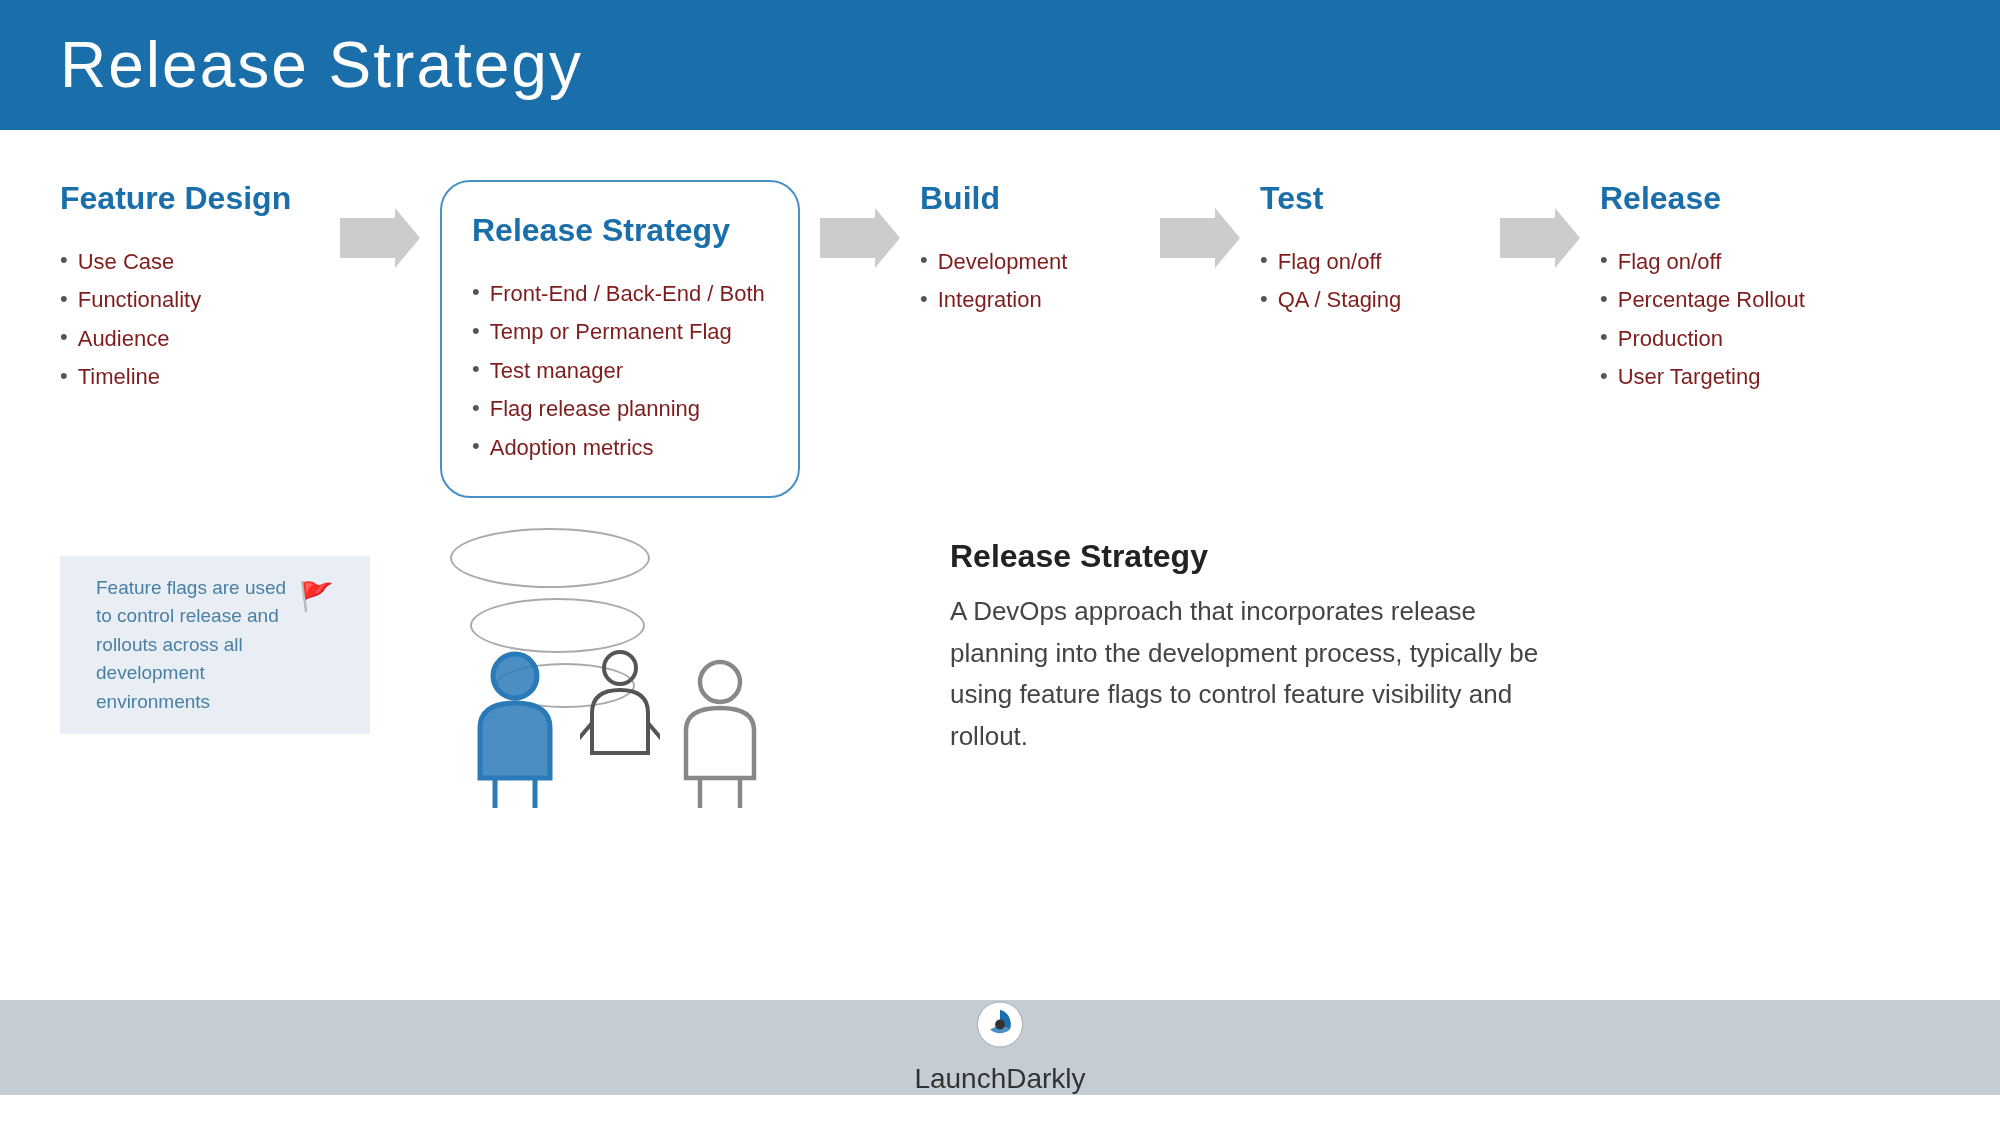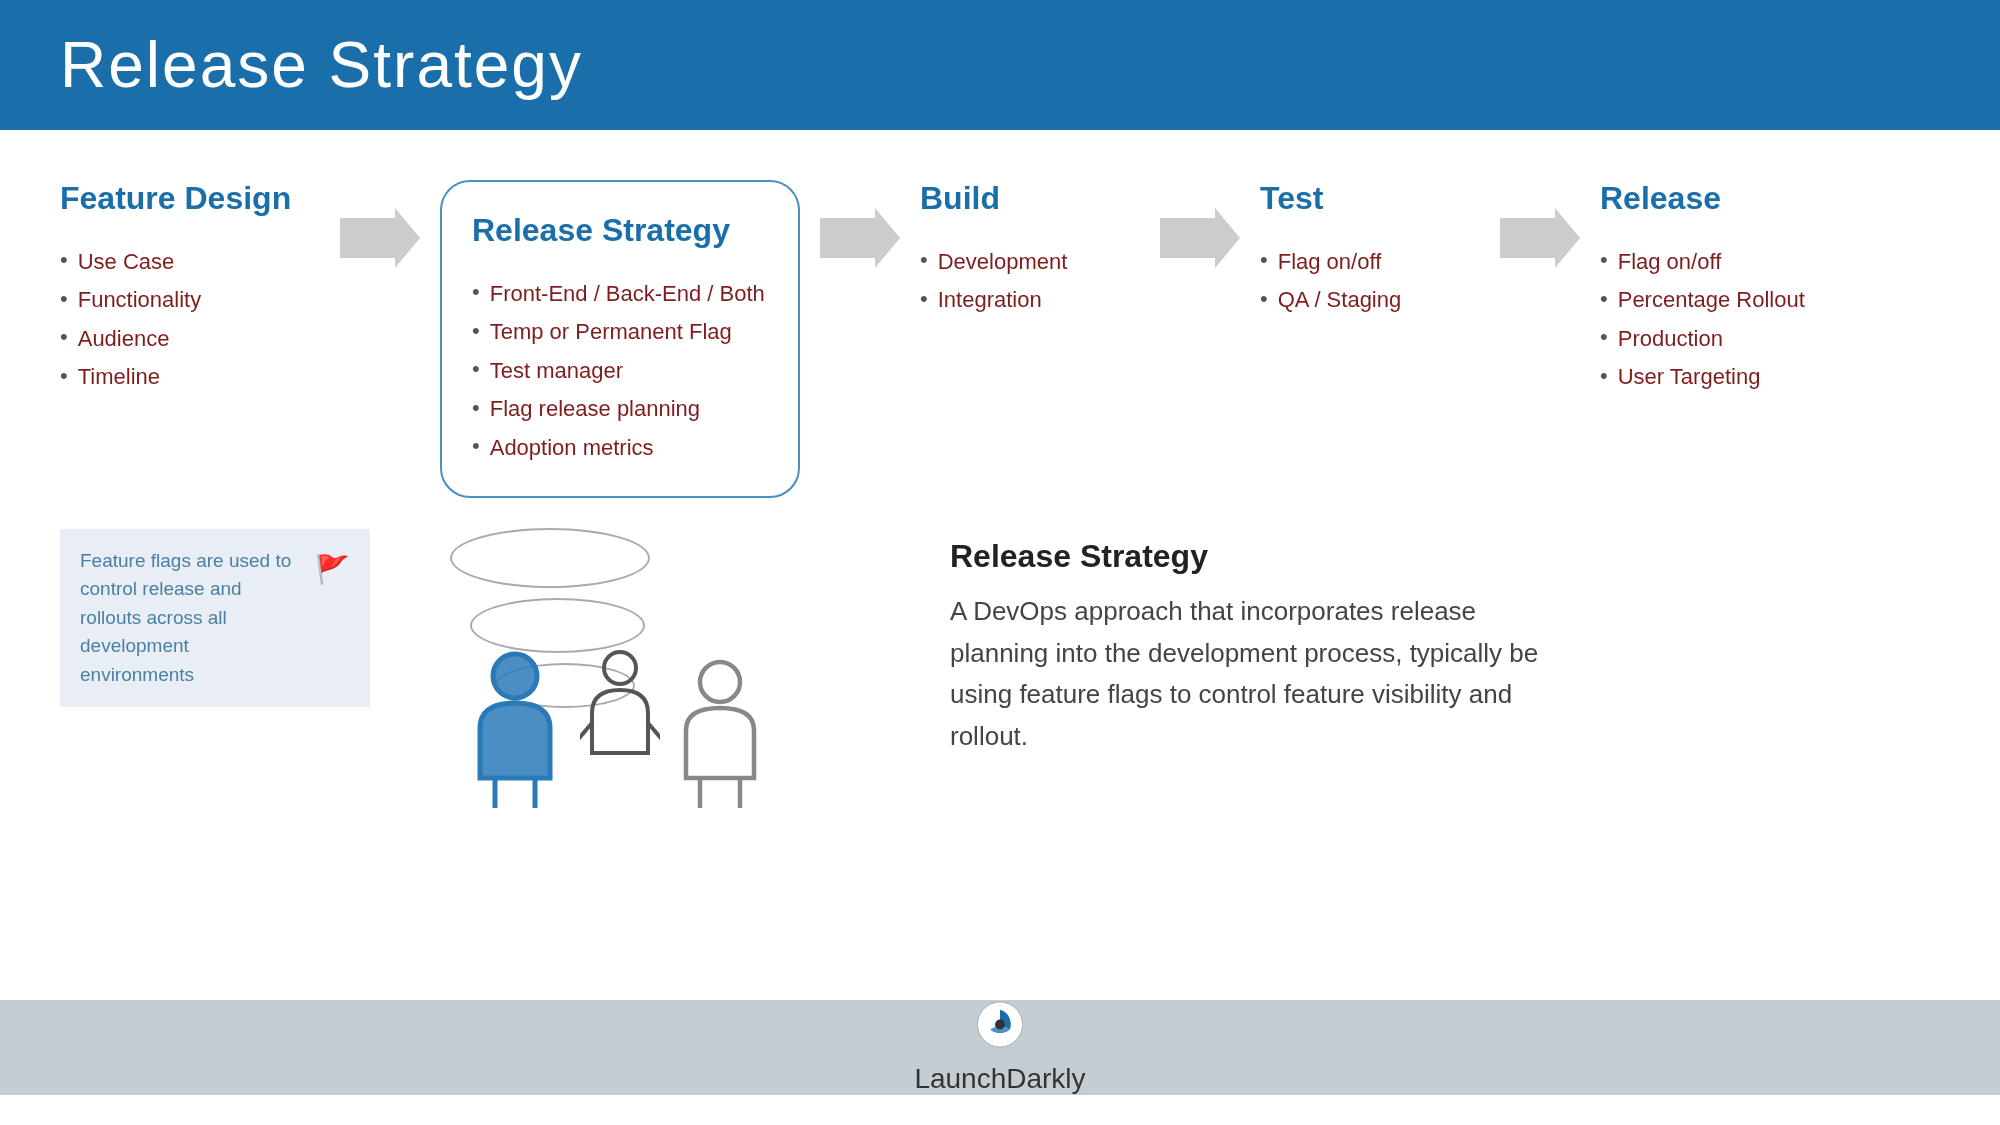--- a/index.html
+++ b/index.html
@@ -132,30 +132,30 @@
     .bottom-row {
       display: flex;
       align-items: flex-start;
       margin-top: 30px;
       flex: 1;
     }
 
     
     .info-box {
       background: #e8eef3;
-      padding: 18px 20px;
+      padding: 18px 36px;
       width: 310px;
       border-radius: 0;
       font-size: 19px;
       color: #4a7fa5;
       line-height: 1.5;
       display: flex;
       align-items: flex-start;
       gap: 12px;
-      margin-top: 1px;
+      margin-top: 28px;
       flex-shrink: 0;
     }
 
     .flag-icon {
       font-size: 28px;
       flex-shrink: 0;
       margin-top: 2px;
     }
 
     

